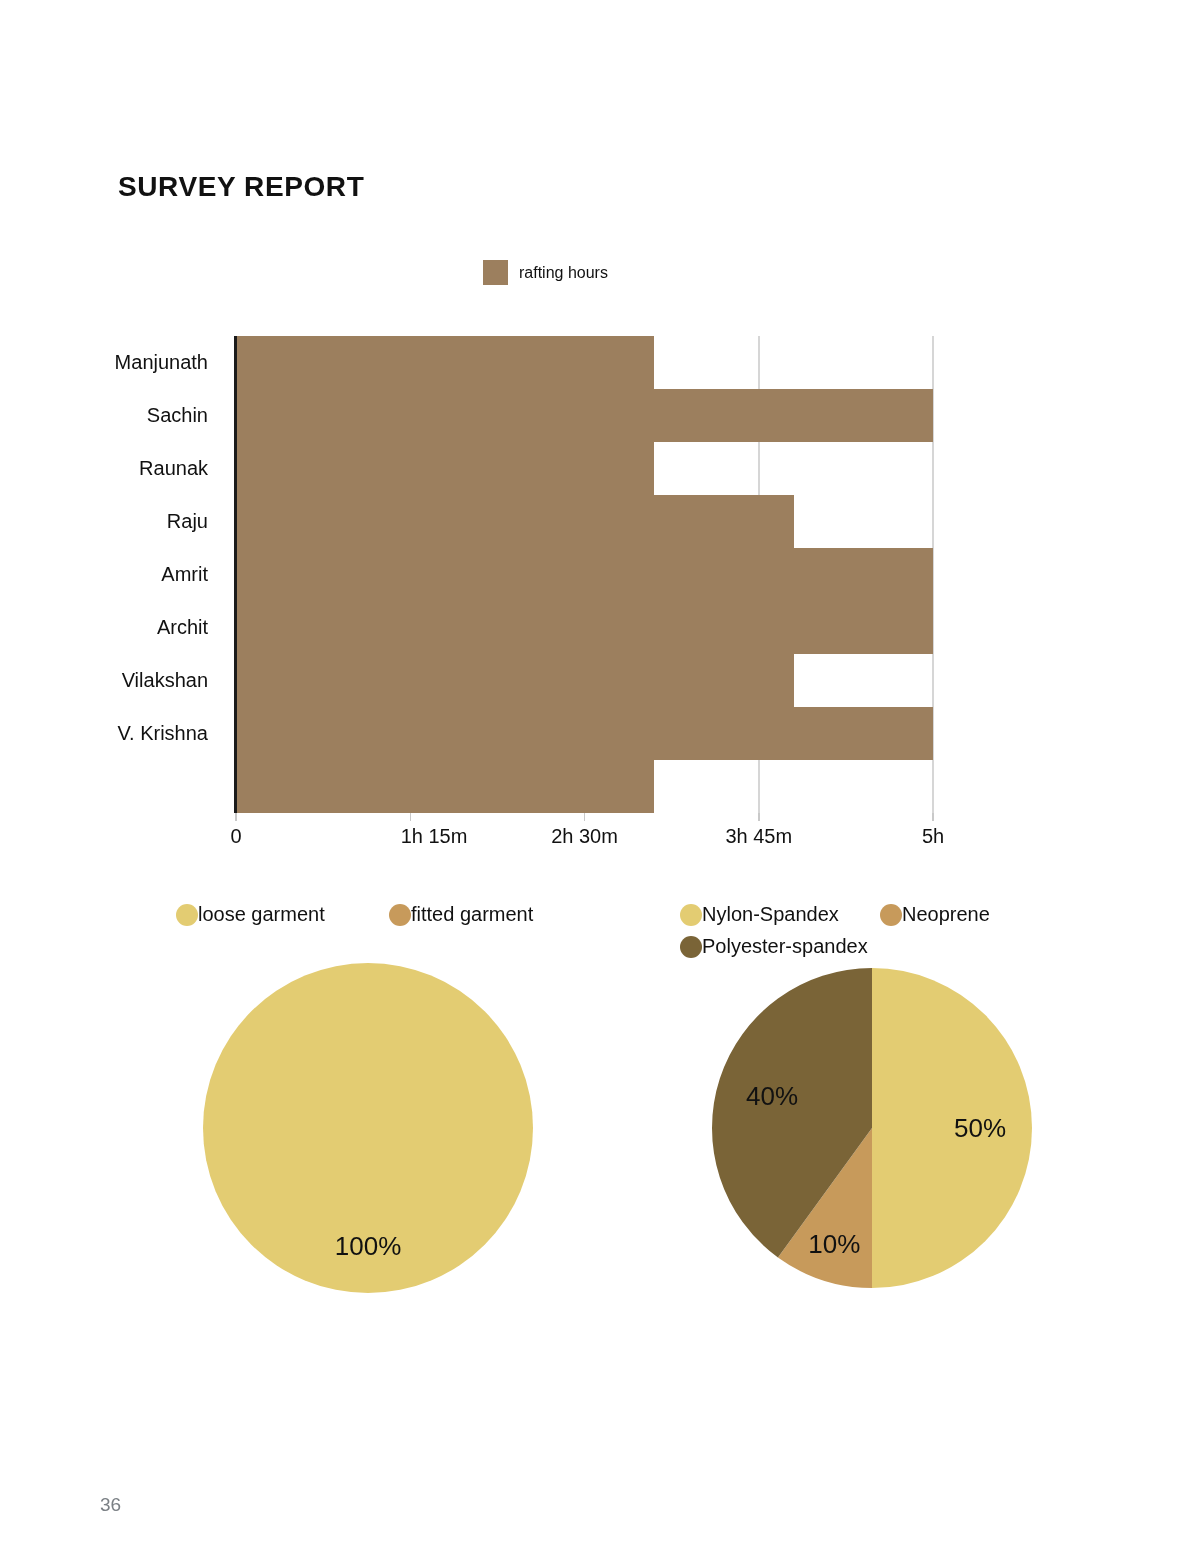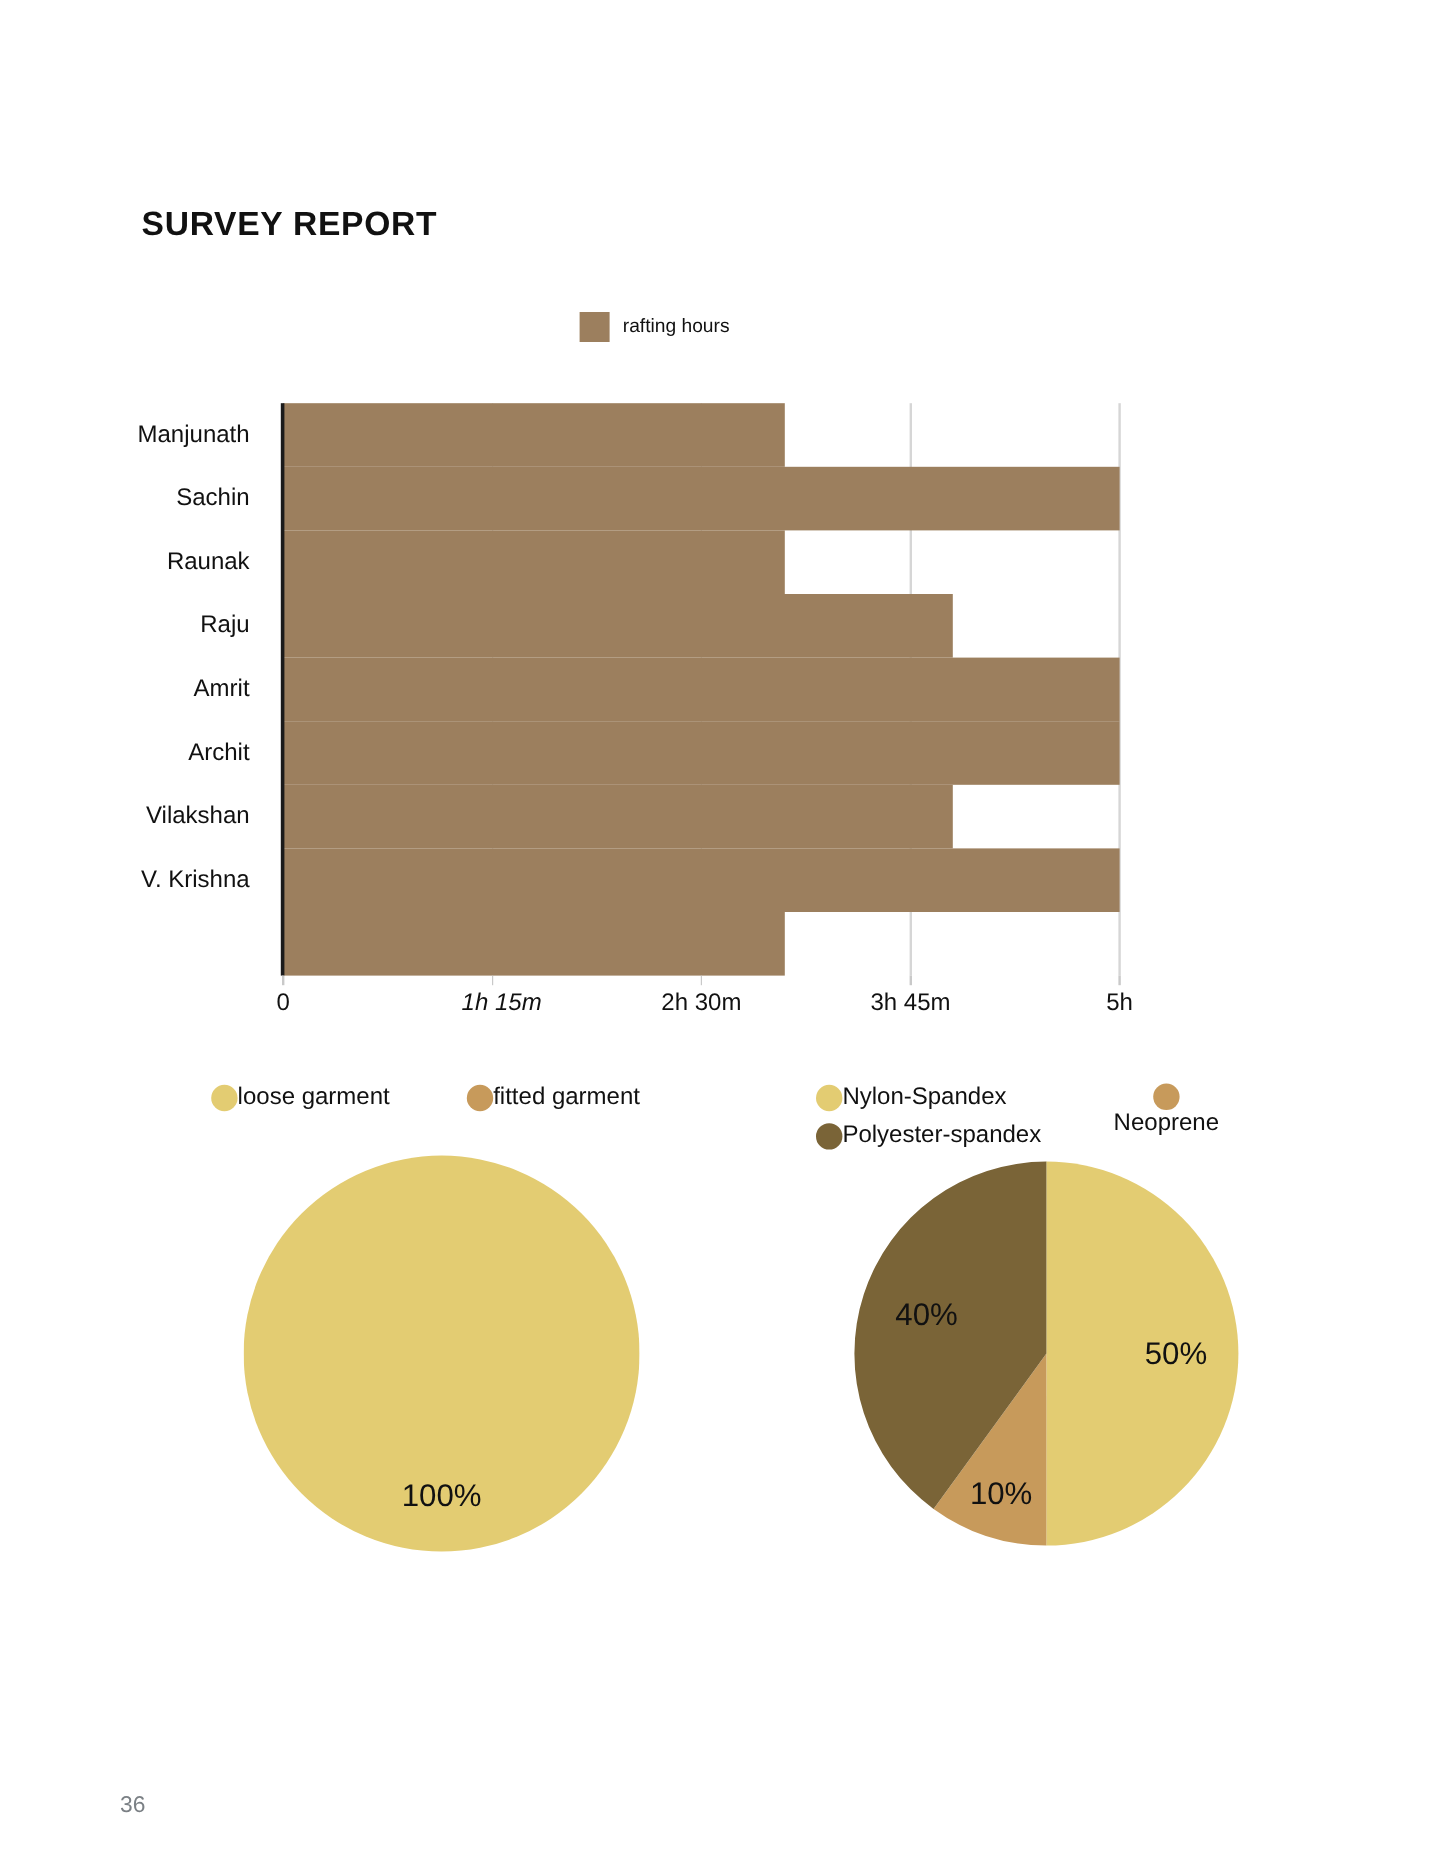--- a/index.html
+++ b/index.html
@@ -255,21 +255,21 @@
           <div class="bar" style="width: 418.2px; background: rgb(156, 127, 94);"></div>
         </div>
       </div>
     <div class="y-axis-line"></div>
   </div>
 
   <div class="x-ticks" id="x-ticks">
       <div class="x-tickmark" style="left: 235.25px;"></div>
       <div class="x-tick" style="left: 236px;">0</div>
       <div class="x-tickmark" style="left: 409.5px;"></div>
-      <div class="x-tick" style="left: 418px; font-style: italic;">1h 15m</div>
+      <div class="x-tick" style="left: 434px;">1h 15m</div>
       <div class="x-tickmark" style="left: 583.75px;"></div>
       <div class="x-tick" style="left: 584.5px;">2h 30m</div>
       <div class="x-tickmark" style="left: 758px;"></div>
       <div class="x-tick" style="left: 758.75px;">3h 45m</div>
       <div class="x-tickmark" style="left: 932.25px;"></div>
       <div class="x-tick" style="left: 933px;">5h</div>
     </div>
 </div>
 
 <div class="pie-legends" id="pie-legends">
@@ -278,21 +278,21 @@
       <span>loose garment</span>
     </div>
     <div class="legend-entry" style="left: 389px; top: 8px;">
       <span class="legend-dot" style="background: rgb(199, 154, 91);"></span>
       <span>fitted garment</span>
     </div>
     <div class="legend-entry" style="left: 680px; top: 8px;">
       <span class="legend-dot" style="background: rgb(227, 204, 114);"></span>
       <span>Nylon-Spandex</span>
     </div>
-    <div class="legend-entry" style="left: 928px; top: 8px; flex-direction: column;">
+    <div class="legend-entry" style="left: 880px; top: 8px;">
       <span class="legend-dot" style="background: rgb(199, 154, 91);"></span>
       <span>Neoprene</span>
     </div>
     <div class="legend-entry" style="left: 680px; top: 40px;">
       <span class="legend-dot" style="background: rgb(122, 100, 55);"></span>
       <span>Polyester-spandex</span>
     </div>
   </div>
 
 <div class="pies">

